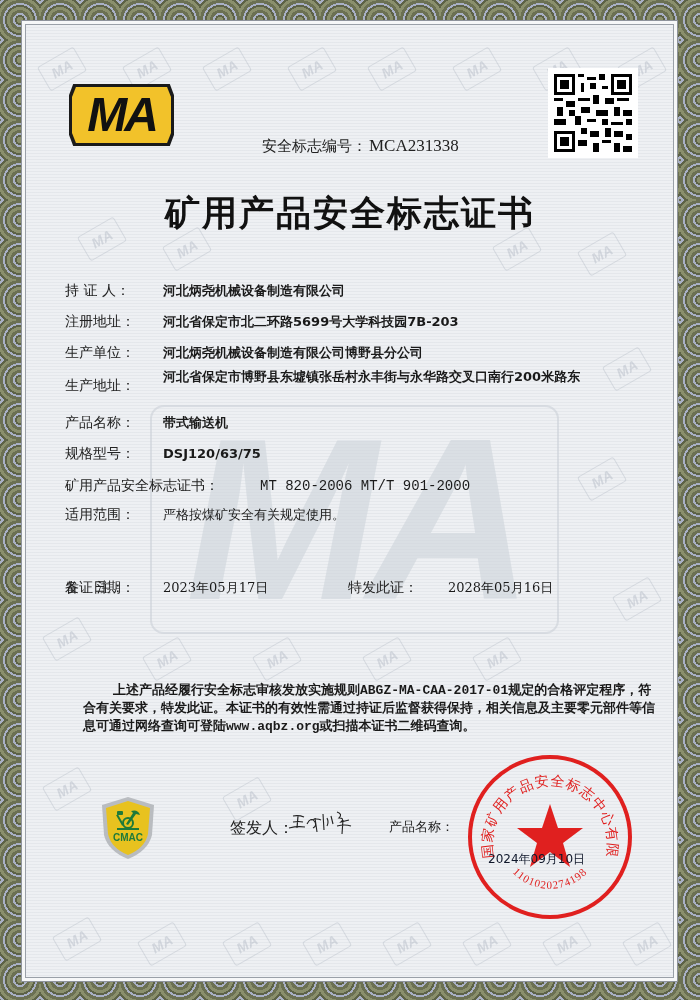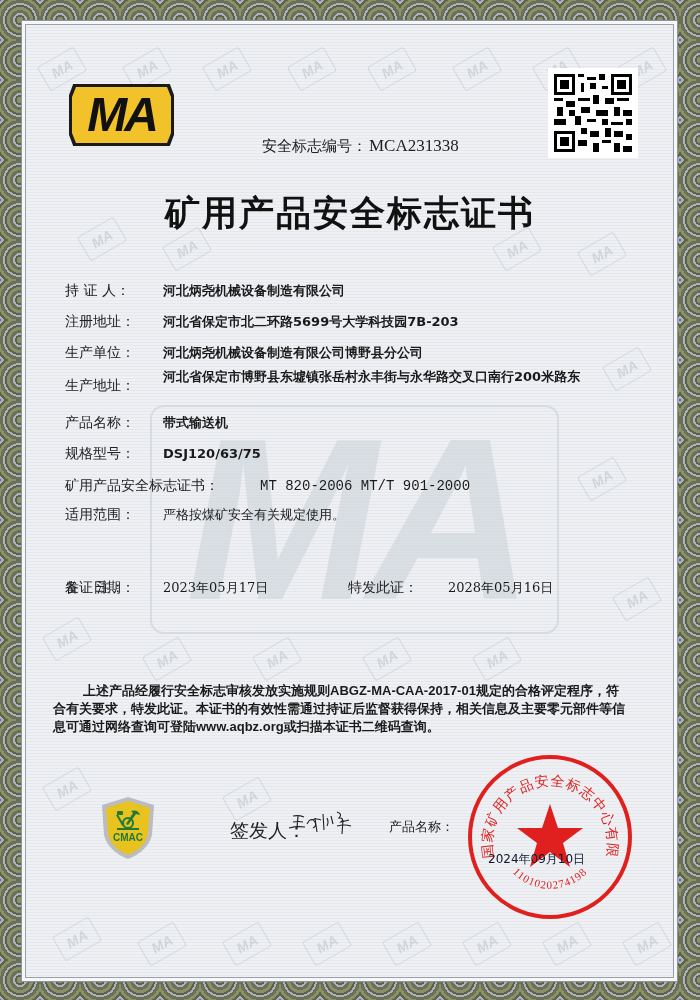--- a/index.html
+++ b/index.html
@@ -47,23 +47,23 @@
   .cert-no .val { font-family:"Liberation Serif", serif; font-size:17px; margin-left:2px; }
   .qr { position:absolute; left:548px; top:68px; width:90px; height:90px; background:#fff; }
   .qr svg { position:absolute; left:6px; top:6px; }
   .title { position:absolute; left:0; width:700px; top:190px; text-align:center; font-size:35px; font-weight:bold; color:#111; letter-spacing:2px; font-family:"DejaVu Serif", serif; }
   .row { position:absolute; left:65px; font-size:14px; color:#222; }
   .row .lbl { display:inline-block; width:98px; }
   .row .val { font-weight:bold; font-size:13px; color:#1a1a1a;margin-top:36px; }
   .row .val.light { font-weight:normal; font-family:"DejaVu Serif", serif; }
   .row .val.mono { font-weight:normal; font-family:"Liberation Mono", monospace; font-size:14px; }
   .addr2 { position:absolute; left:163px; top:368px; width:495px; font-weight:bold; font-size:13px; color:#1a1a1a; line-height:18px; }
-  .para { position:absolute; left:53px; top:682px; width:575px; font-size:13px; font-weight:bold; color:#1a1a1a; line-height:18px; text-indent:30px; font-family:Liberation Sans, sans-serif; }
+  .para { position:absolute; left:83px; top:682px; width:575px; font-size:13px; font-weight:bold; color:#1a1a1a; line-height:18px; text-indent:30px; font-family:Liberation Mono, monospace; }
   .cmac { position:absolute; left:100px; top:795px; width:56px; height:66px; }
-  .sign-label { position:absolute; left:230px; top:818px; font-size:19px; color:#222; }
+  .sign-label { position:absolute; left:230px; top:818px; font-size:16px; color:#222; }
   .signature { position:absolute; left:287px; top:806px; width:70px; height:30px; }
   .dept-label { position:absolute; left:389px; top:818px; font-size:13px; color:#222; }
   .seal { position:absolute; left:465px; top:752px; width:170px; height:170px; }
   .seal-date { position:absolute; left:488px; top:851px; font-size:12px; color:#0f172a; }
 </style>
 </head>
 <body>
 
 <div class="frame"></div>
 

